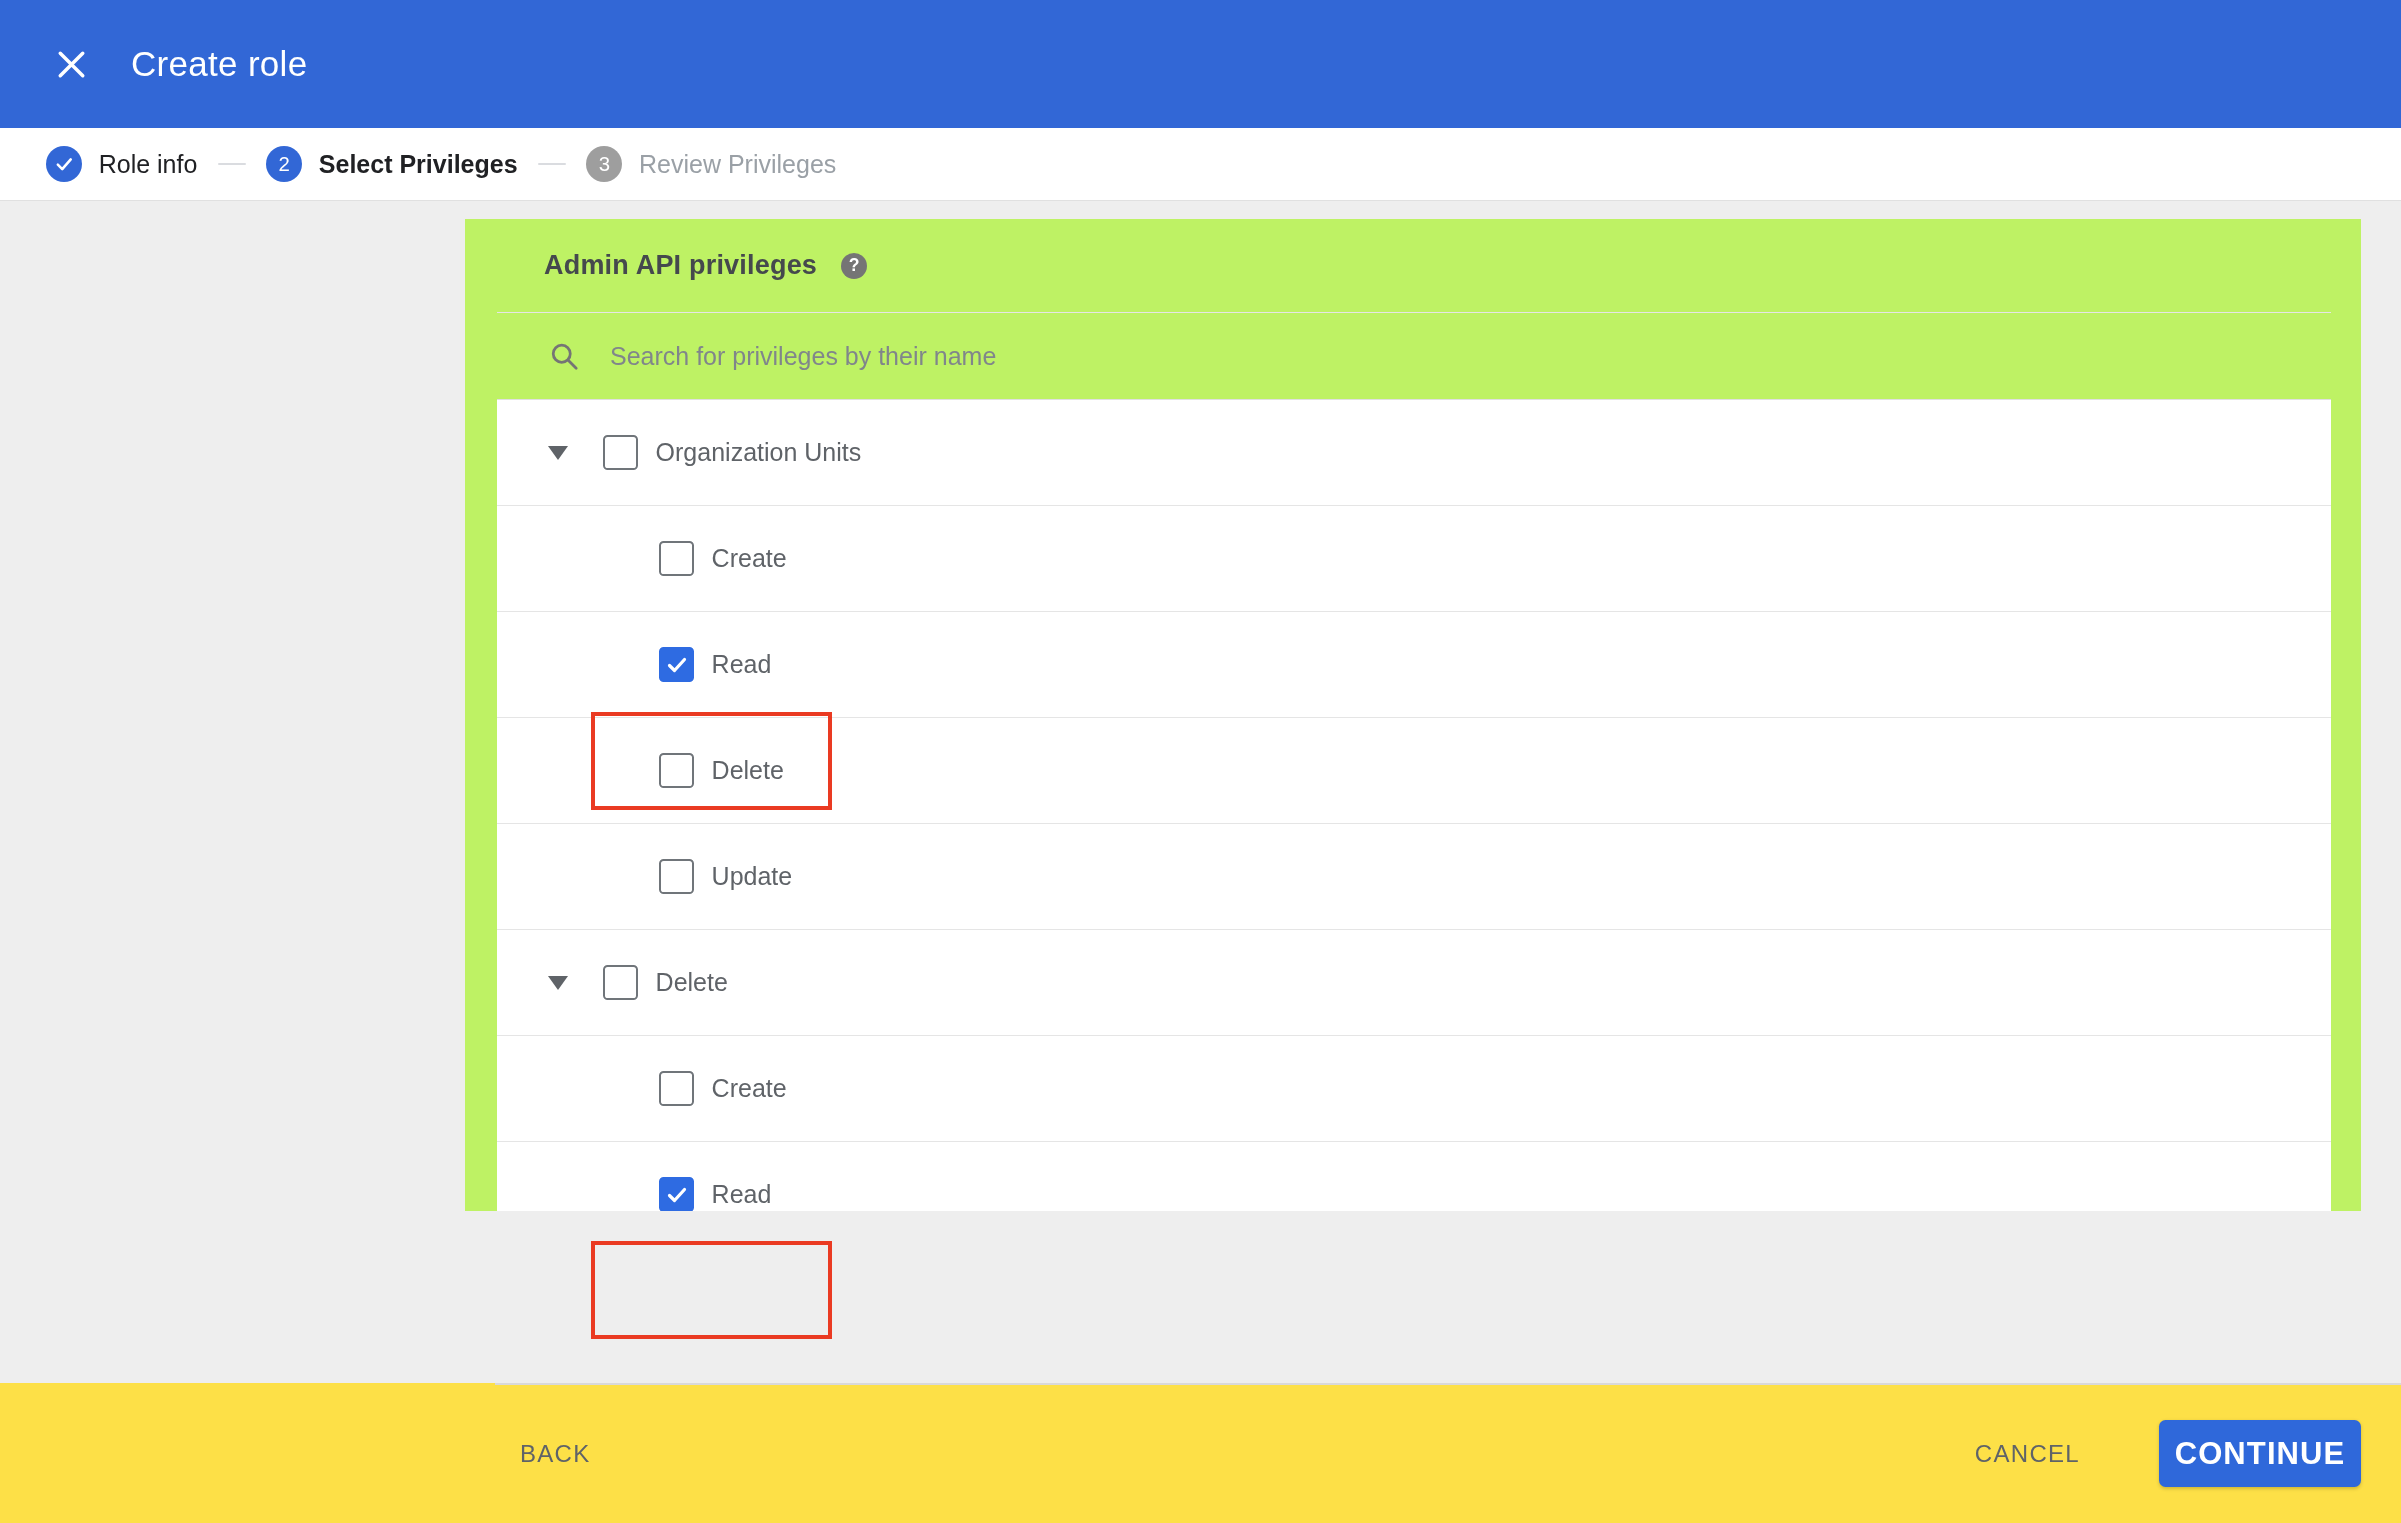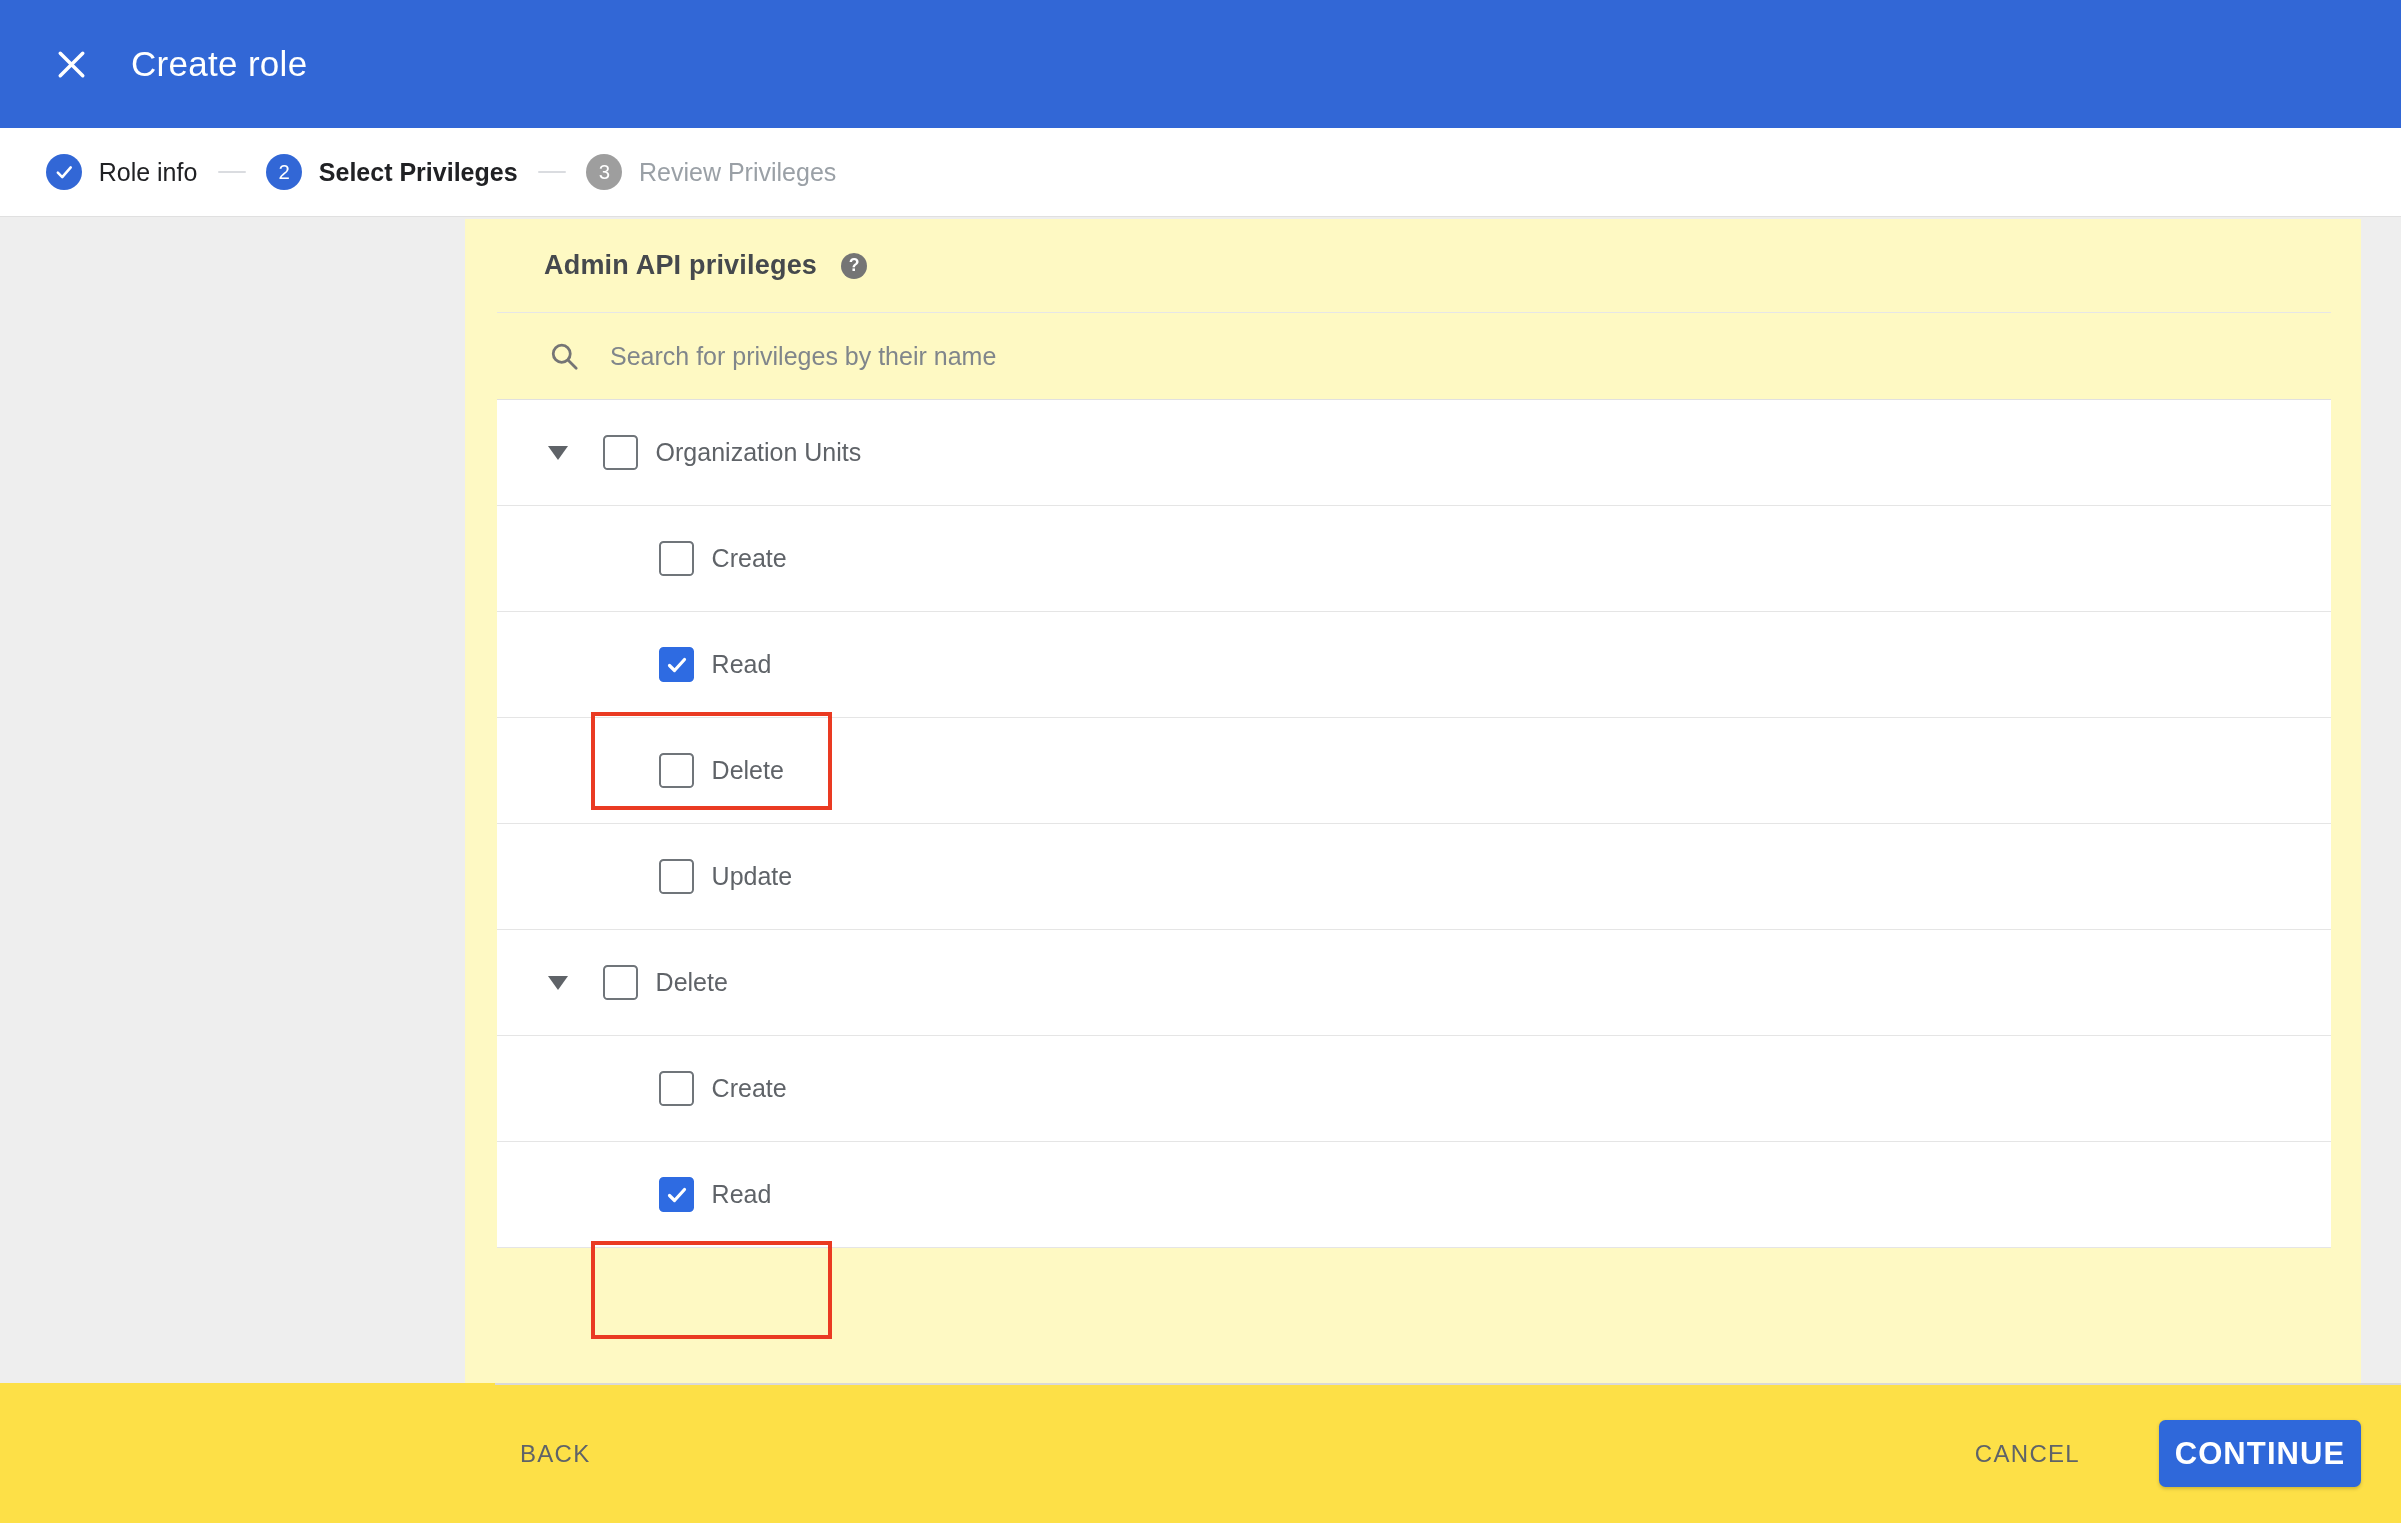--- a/index.html
+++ b/index.html
@@ -21,21 +21,21 @@
   .close-btn {
     width:56px; height:56px; display:flex; align-items:center; justify-content:center;
     cursor:pointer; flex:0 0 auto;
   }
   .appbar-title {
     color:#ffffff; font-size:35px; font-weight:400; margin-left:32px; letter-spacing:0.3px;
   }
 
   
   .stepper {
-    position:absolute; left:0; top:128px; width:2401px; height:89px;
+    position:absolute; left:0; top:128px; width:2401px; height:73px;
     background:#ffffff; border-bottom:1.9px solid #e0e0e0;
     display:flex; align-items:center; padding-left:46px;
   }
   .step { display:flex; align-items:center; }
   .step-circle {
     width:36px; height:36px; border-radius:50%; display:flex; align-items:center; justify-content:center;
     color:#fff; font-size:20.4px; font-weight:400; flex:0 0 auto;
   }
   .step-circle.blue { background:#3267d6; }
   .step-circle.gray { background:#9e9e9e; }
@@ -43,22 +43,22 @@
   .step-label.done   { color:#202124; font-weight:400; }
   .step-label.active { color:#202124; font-weight:700; }
   .step-label.todo   { color:#9aa0a6; font-weight:400; }
   .step-dash {
     width:28px; height:2.8px; background:#dadce0; border-radius:1.9px; margin:0 20.4px;
   }
 
   
   .main-bg { position:absolute; left:0; top:219px; width:2401px; height:1164px; background:#eeeeee; }
   .card {
-    position:absolute; left:465px; top:219px; width:1896px; height:1164px;
-    background:#fef9c3; overflow:hidden;
+    position:absolute; left:465px; top:219px; width:1896px; height:992px;
+    background:#bef264; overflow:hidden;
   }
   .card-inner { margin:0 31px 0 32px; width:1834px; }
 
   .panel-heading-row {
     height:94px; display:flex; align-items:center; padding-left:47px;
     border-bottom:1.9px solid #e6e6e6;
   }
   .panel-heading { font-size:27px; font-weight:700; color:#45494d; letter-spacing:0.2px; }
   .help-icon {
     width:26px; height:26px; border-radius:50%; background:#757575; color:#fff;

